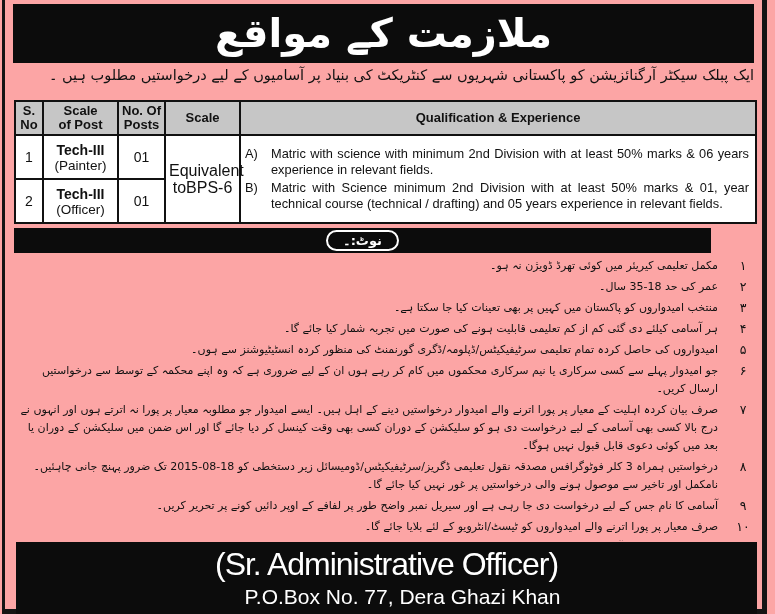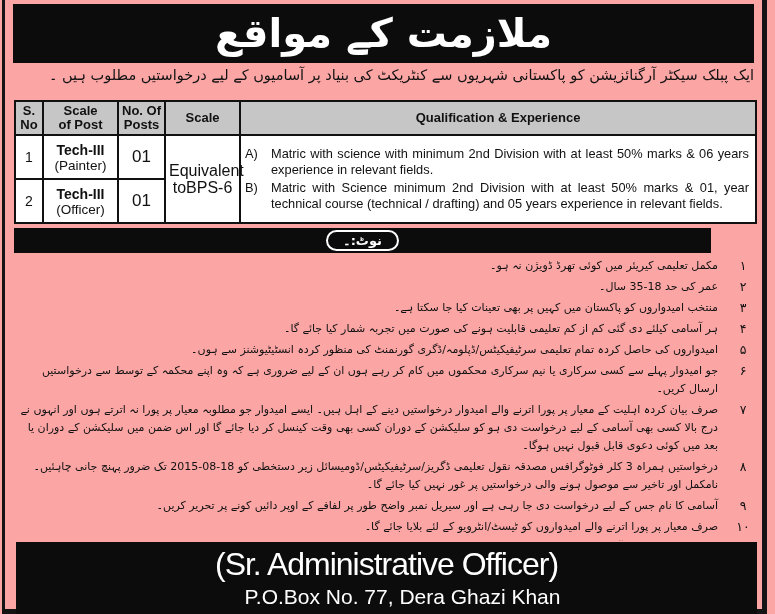--- a/index.html
+++ b/index.html
@@ -28,21 +28,21 @@
   table.jobs th, table.jobs td { border:2px solid #111; text-align:center; vertical-align:middle; }
   table.jobs th { background:#c6c6c6; font-size:13px; font-weight:bold; height:32px; line-height:14px; padding:2px 1px; }
   table.jobs td { background:#fff; height:44px; }
   .col-sno  { width:28px; }
   .col-name { width:75px; }
   .col-posts{ width:47px; }
   .col-scale{ width:75px; }
   .post-name { font-weight:bold; font-size:14px; display:block; line-height:16px; }
   .post-detail { font-size:13.5px; display:block; line-height:15px; }
   .sno-cell { font-size:14px; }
-  .posts-cell { font-size:17px;margin-left:44px; }
+  .posts-cell { font-size:14px;margin-left:44px; }
   .scale-cell { font-size:16px; line-height:17px; padding:16px 3px; }
   .qual-cell { text-align:left; vertical-align:middle; padding:3px 6px 3px 4px; }
   .qual-item { display:flex; gap:8px; font-size:12.8px; line-height:16px; margin:2px 0; }
   .qual-label { flex:0 0 18px; text-align:left; }
   .qual-text { flex:1; text-align:justify; }
 
   
   .note-bar { position:absolute; left:14px; top:228px; width:697px; height:25px; background:#0c0c0c;
               display:flex; align-items:center; justify-content:center; }
   .note-capsule { border:2px solid #fff; border-radius:13px; padding:0 15px; height:21px;

